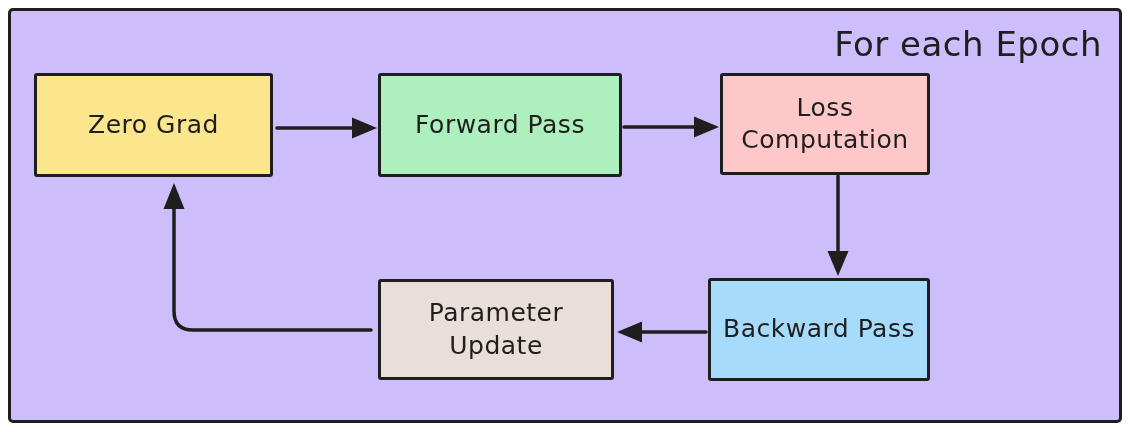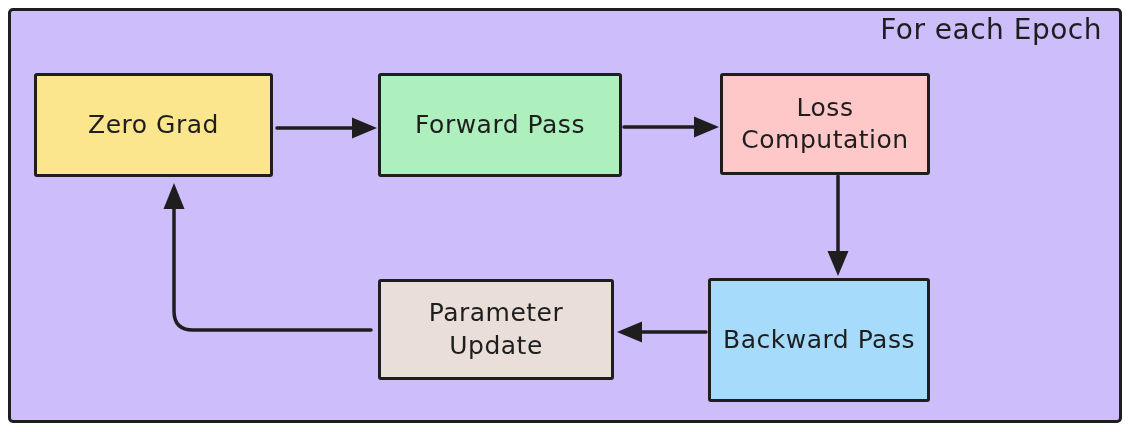--- a/index.html
+++ b/index.html
@@ -20,23 +20,23 @@
     left: 8px;
     top: 8px;
     width: 1114px;
     height: 415px;
     box-sizing: border-box;
     border: 3.5px solid #1e1e1e;
     border-radius: 5px;
   }
   .frame-title {
     position: absolute;
-    top: 2px;
+    top: 13px;
     right: 17px;
-    font-size: 28px;
+    font-size: 34px;
     letter-spacing: 0.5px;
     color: #1e1e1e;
     white-space: nowrap;
   }
   .arrows {
     position: absolute;
     left: 0;
     top: 0;
     width: 1130px;
     height: 432px;
@@ -53,21 +53,21 @@
     text-align: center;
     color: #1e1e1e;
     font-size: 25px;
     letter-spacing: 0.5px;
   }
   .node .label { line-height: 1.3; }
   .node.two-line .label { max-width: 185px; }
   .node-zero-grad        { left: 34px;  top: 73px;  width: 239px; height: 104px; }
   .node-forward-pass     { left: 378px; top: 73px;  width: 244px; height: 104px; }
   .node-loss-computation { left: 720px; top: 73px;  width: 210px; height: 102px; }
-  .node-backward-pass    { left: 708px; top: 278px; width: 222px; height: 124px; }
+  .node-backward-pass    { left: 708px; top: 278px; width: 222px; height: 103px; }
   .node-parameter-update { left: 378px; top: 279px; width: 236px; height: 101px; }
 </style>
 </head>
 <body>
 
 <div class="canvas">
 
   <div class="frame" style="background: rgb(205, 189, 251);">
     <div class="frame-title">For each Epoch</div>
   </div>

